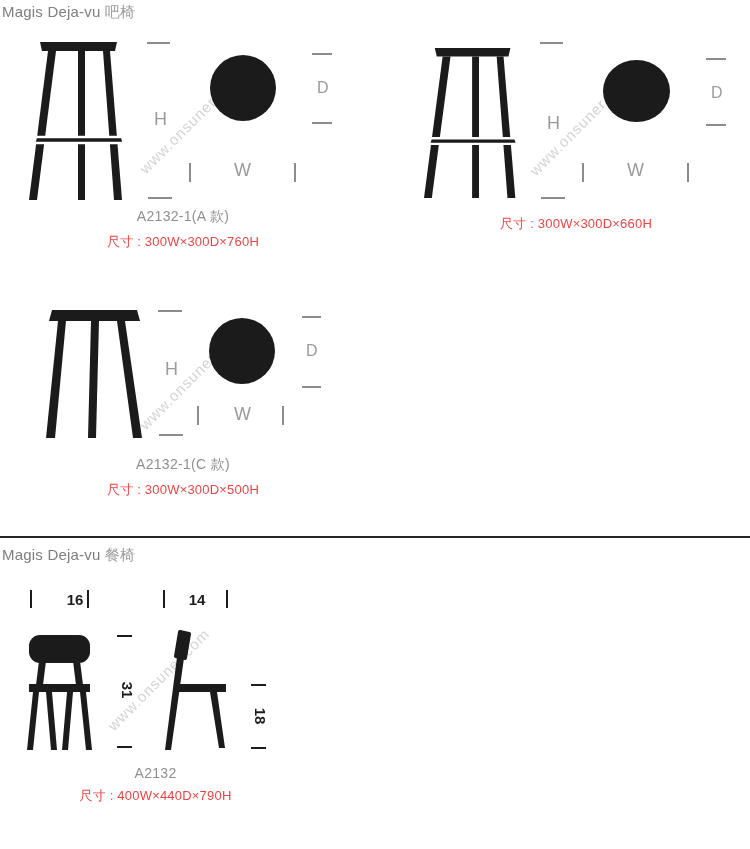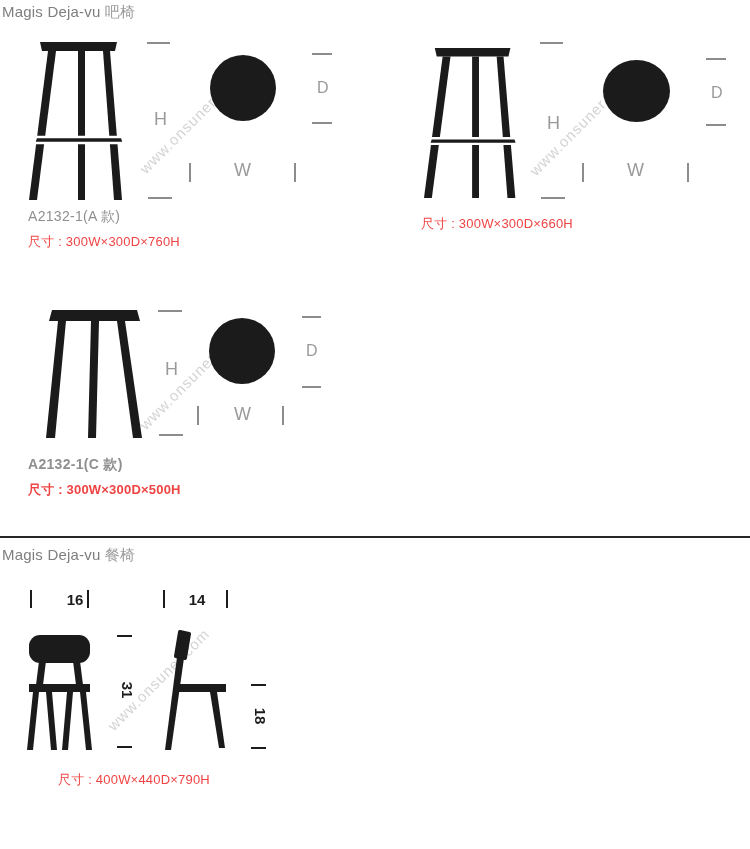--- a/index.html
+++ b/index.html
@@ -9,21 +9,21 @@
   .title-en{color:#7e7e7e;}
   .title-zh{color:#9d9d9d;}
   .divider{position:absolute;left:0;width:750px;height:2px;background:#262626;}
   .diagram{position:absolute;}
   .svg-sil{position:absolute;}
   .tick-h{position:absolute;height:2px;background:#8c8c8c;}
   .tick-v{position:absolute;width:2px;background:#8c8c8c;}
   .dim-letter{position:absolute;color:#9a9a9a;font-size:18px;line-height:1;}
   .dim-letter.small{font-size:16px;}
   .seat-circle{position:absolute;background:#1b1b1b;border-radius:50%;}
-  .caption{position:absolute;}
+  .caption{position:absolute;text-align:center;}
   .model-line{font-size:14px;color:#8f8f8f;letter-spacing:.3px;}
   .size-line{font-size:13px;color:#ef4444;margin-top:7px;letter-spacing:.2px;}
   .btick-h{position:absolute;height:2px;background:#1c1c1c;}
   .btick-v{position:absolute;width:2px;background:#1c1c1c;}
   .dim-num{position:absolute;color:#1c1c1c;font-size:15px;font-weight:600;text-align:center;line-height:20px;}
   .dim-num.rot{transform:rotate(90deg);}
   .wm{position:absolute;color:#d4d4d4;font-size:15px;letter-spacing:1px;white-space:nowrap;
       transform:rotate(-45deg);}
   svg{display:block;}
 </style>
@@ -106,21 +106,21 @@
     <div class="dim-letter" style="left:137px;top:52px;">H</div>
     <div class="tick-h" style="left:131px;top:126px;width:24px;"></div>
     <div class="seat-circle" style="left:181px;top:10px;width:66px;height:66px;"></div>
     <div class="tick-h" style="left:274px;top:8px;width:19px;"></div>
     <div class="dim-letter small" style="left:278px;top:35px;">D</div>
     <div class="tick-h" style="left:274px;top:78px;width:19px;"></div>
     <div class="tick-v" style="left:169px;top:98px;height:19px;"></div>
     <div class="dim-letter" style="left:206px;top:97px;">W</div>
     <div class="tick-v" style="left:254px;top:98px;height:19px;"></div>
   </div>
-  <div class="caption" style="left:28px;top:456px;width:310px;font-weight:bold;">
+  <div class="caption" style="left:28px;top:456px;width:310px;">
     <div class="model-line">A2132-1(C 款)</div>
     <div class="size-line">尺寸 : 300W×300D×500H</div>
   </div>
 
   <div class="divider" style="top:536px;"></div>
   <div class="section-title" style="left:2px;top:546px;">
     <span class="title-en">Magis Deja-vu</span>
     <span class="title-zh">餐椅</span>
   </div>
 
@@ -156,16 +156,17 @@
 
   <div class="btick-h" style="left:117px;top:635px;width:15px;"></div>
   <div class="dim-num rot" style="left:105px;top:680px;width:44px;height:20px;">31</div>
   <div class="btick-h" style="left:117px;top:746px;width:15px;"></div>
 
   <div class="btick-h" style="left:251px;top:684px;width:15px;"></div>
   <div class="dim-num rot" style="left:238px;top:706px;width:44px;height:20px;">18</div>
   <div class="btick-h" style="left:251px;top:747px;width:15px;"></div>
 
   <div class="caption" style="left:58px;top:765px;width:195px;">
+    <div class="model-line">A2132</div>
     <div class="size-line" style="margin-top:6px;">尺寸 : 400W×440D×790H</div>
   </div>
 
 </div>
 
 </body></html>

